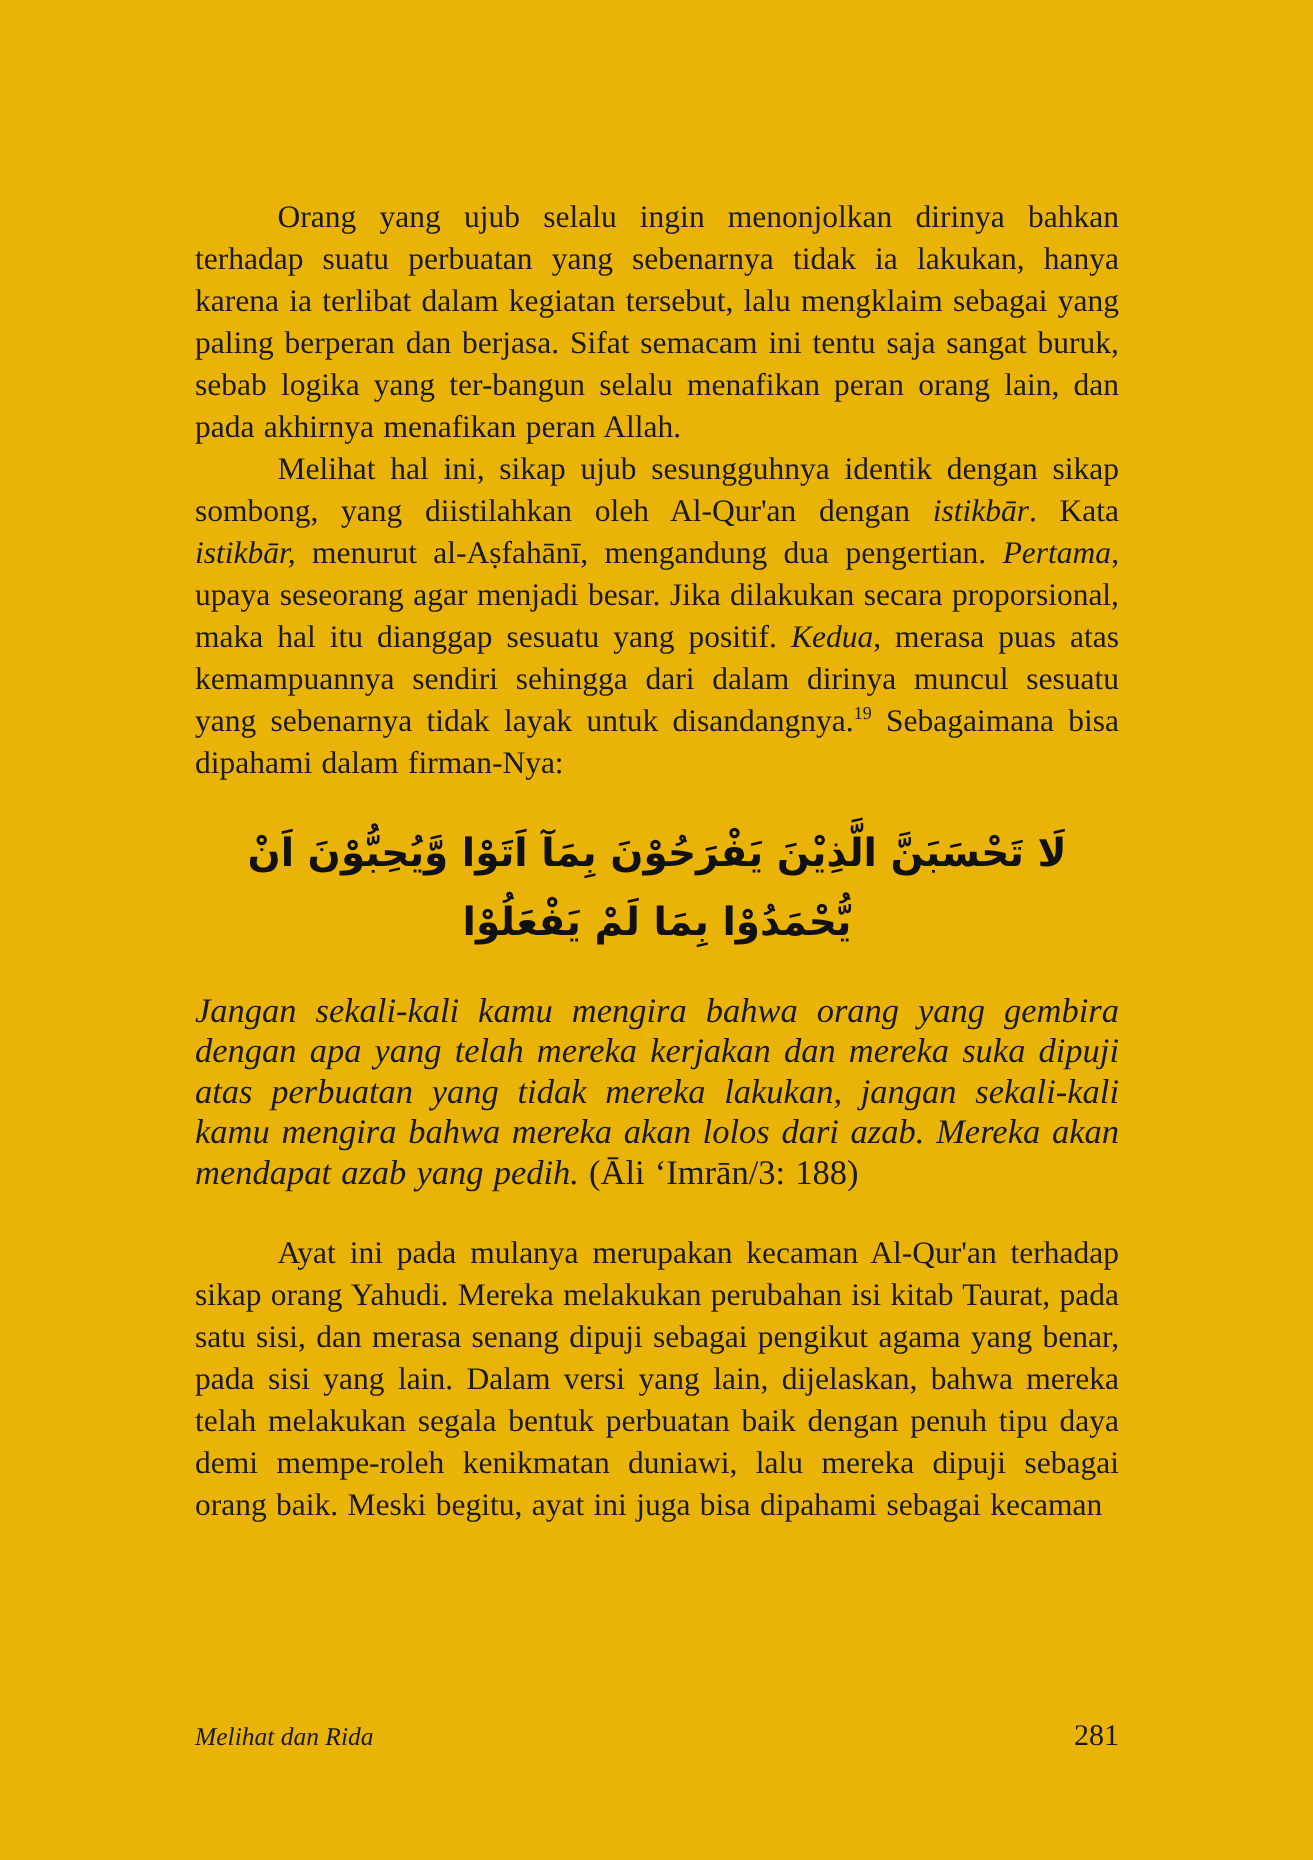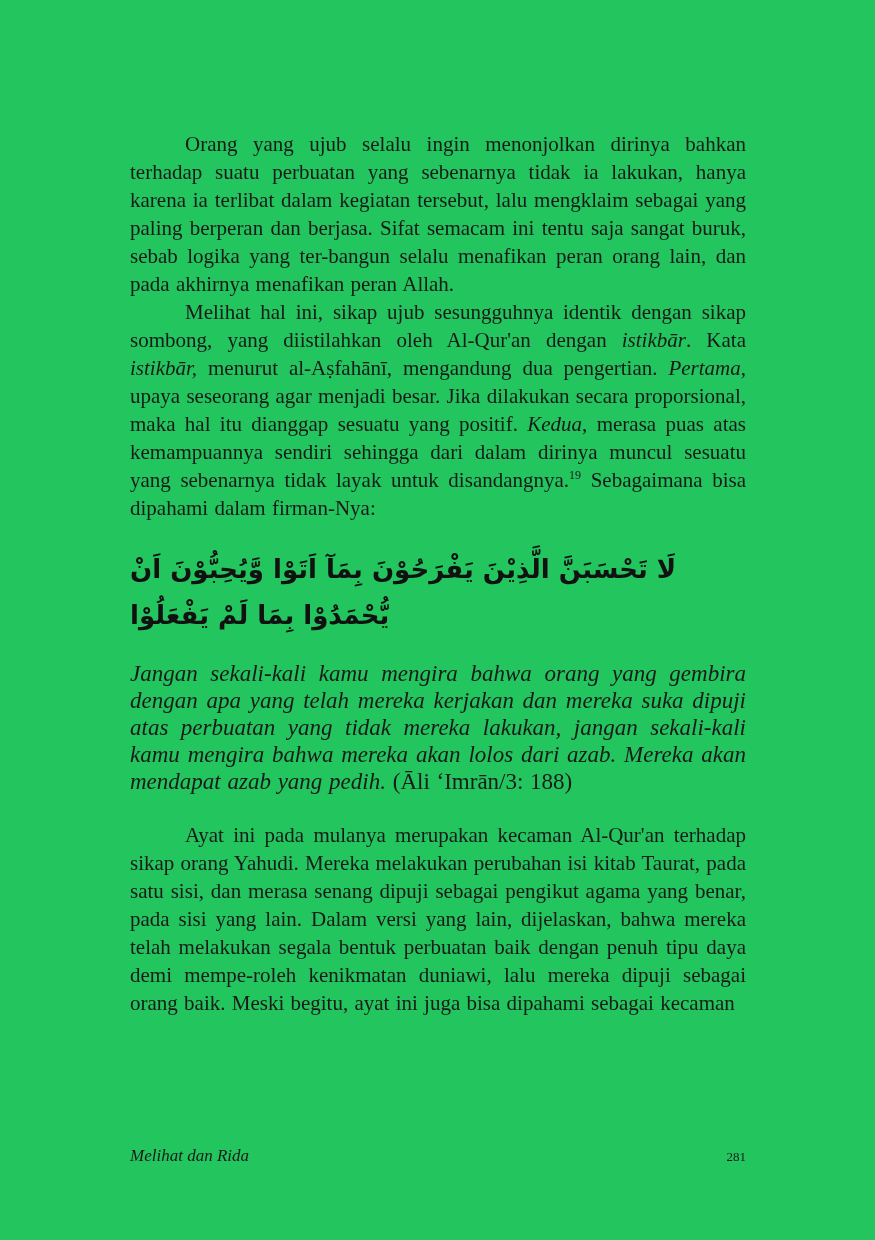--- a/index.html
+++ b/index.html
@@ -4,42 +4,42 @@
 <style>
   html, body {
     margin: 0;
     padding: 0;
     background: #ffffff;
   }
   .page {
     position: relative;
     width: 875px;
     height: 1240px;
-    background: #22c55e;
+    background: #eab308;
     overflow: hidden;
     font-family: "Liberation Serif", "DejaVu Serif", serif;
     color: #1a1a1a;
   }
   .content {
     position: absolute;
     top: 130px;
     left: 130px;
     width: 616px;
   }
   .para {
     font-size: 21px;
     line-height: 28px;
     text-align: justify;
     text-indent: 55px;
     margin: 0;
     word-spacing: 1px;
   }
   .arabic-verse {
     direction: rtl;
-    text-align: left;
+    text-align: center;
     font-family: "DejaVu Sans", sans-serif;
     font-weight: bold;
     font-size: 26px;
     line-height: 46px;
     margin: 24px 0 22px 0;
     color: #111111;
   }
   .translation {
     font-size: 23px;
     line-height: 27px;
@@ -55,21 +55,21 @@
     width: 616px;
     display: flex;
     justify-content: space-between;
     align-items: baseline;
   }
   .book-title {
     font-style: italic;
     font-size: 17px;
   }
   .page-number {
-    font-size: 13px;
+    font-size: 20px;
   }
   sup {
     font-size: 12px;
     line-height: 0;
   }
 </style>
 </head>
 <body>
 
 <div class="page">

